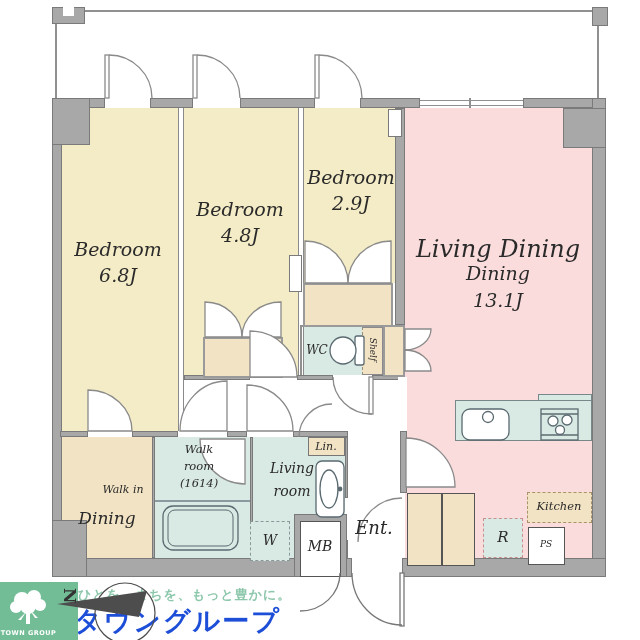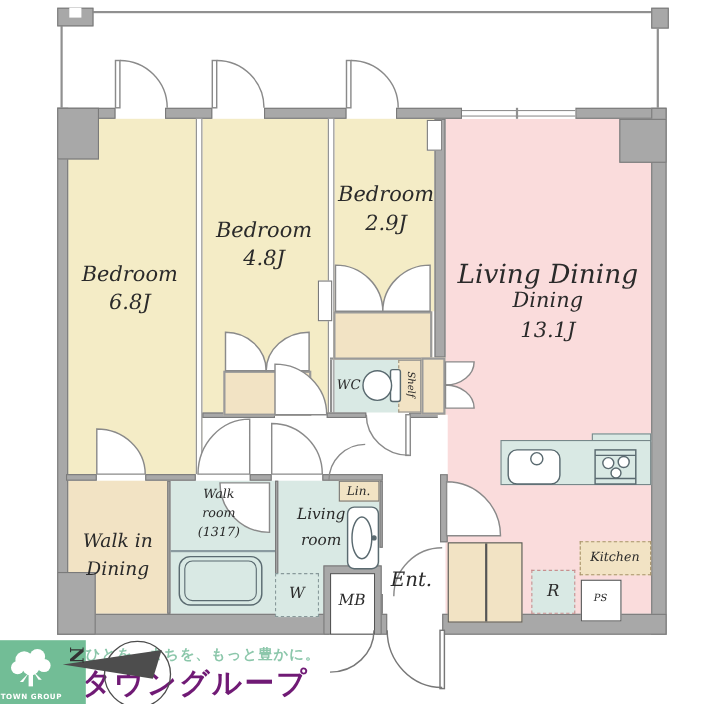--- a/index.html
+++ b/index.html
@@ -16,21 +16,21 @@
   .white{background:#ffffff;}
   .closet{position:absolute;background:#f2e3c4;border:2px solid #9a9a9a;box-sizing:border-box;}
   .cab{position:absolute;box-sizing:border-box;}
   .lbl{position:absolute;font-style:italic;color:#2a2a2a;white-space:nowrap;
        transform:translateX(-50%);text-align:center;line-height:1;}
   .pillar{position:absolute;background:#fff;border:1px solid #7a7a7a;box-sizing:border-box;}
   svg{position:absolute;left:0;top:0;}
   .brand-tagline{position:absolute;left:78px;top:586px;font-family:"DejaVu Sans","Liberation Sans",sans-serif;
        font-weight:bold;font-size:13px;letter-spacing:1px;color:#8cc7ab;}
   .brand-name{position:absolute;left:74px;top:603px;font-family:"DejaVu Sans","Liberation Sans",sans-serif;
-       font-weight:bold;font-size:27px;letter-spacing:2px;color:#701a75;}
+       font-weight:bold;font-size:27px;letter-spacing:2px;color:#1d4ed8;}
   .logo{position:absolute;left:0;top:582px;width:78px;height:58px;background:#72bd96;}
   .logo-text{position:absolute;left:0;bottom:3px;width:57px;text-align:center;color:#fff;
        font-family:"DejaVu Sans","Liberation Sans",sans-serif;font-weight:bold;font-size:6.5px;letter-spacing:.5px;}
 </style>
 </head>
 <body>
 
 <div id="canvas">
 
   <div class="floor cream" style="left:62px;top:108px;width:122px;height:323px;"></div>
@@ -195,25 +195,25 @@
 
   <div class="lbl" style="left:118px;top:240px;font-size:19px;">Bedroom</div>
   <div class="lbl" style="left:118px;top:266px;font-size:19px;">6.8J</div>
   <div class="lbl" style="left:240px;top:200px;font-size:19px;">Bedroom</div>
   <div class="lbl" style="left:240px;top:226px;font-size:19px;">4.8J</div>
   <div class="lbl" style="left:351px;top:168px;font-size:19px;">Bedroom</div>
   <div class="lbl" style="left:351px;top:194px;font-size:19px;">2.9J</div>
   <div class="lbl" style="left:498px;top:237px;font-size:24px;">Living Dining</div>
   <div class="lbl" style="left:498px;top:264px;font-size:19px;">Dining</div>
   <div class="lbl" style="left:498px;top:291px;font-size:19px;">13.1J</div>
-  <div class="lbl" style="left:107px;top:484px;font-size:17px;">Walk in</div>
+  <div class="lbl" style="left:123px;top:484px;font-size:11px;">Walk in</div>
   <div class="lbl" style="left:107px;top:510px;font-size:17px;">Dining</div>
   <div class="lbl" style="left:199px;top:444px;font-size:11.5px;">Walk</div>
   <div class="lbl" style="left:199px;top:461px;font-size:11.5px;">room</div>
-  <div class="lbl" style="left:199px;top:478px;font-size:11.5px;">(1317)</div>
+  <div class="lbl" style="left:199px;top:478px;font-size:11.5px;">(1614)</div>
   <div class="lbl" style="left:292px;top:461px;font-size:14px;">Living</div>
   <div class="lbl" style="left:292px;top:484px;font-size:14px;">room</div>
   <div class="lbl" style="left:317px;top:344px;font-size:12px;">WC</div>
   <div class="lbl" style="left:374px;top:519px;font-size:18px;">Ent.</div>
   <div class="lbl" style="left:372px;top:345px;font-size:9px;transform:translateX(-50%) rotate(90deg);">Shelf</div>
   <div class="lbl" style="left:326px;top:441px;font-size:11px;">Lin.</div>
   <div class="lbl" style="left:270px;top:533px;font-size:14px;">W</div>
   <div class="lbl" style="left:320px;top:539px;font-size:14px;">MB</div>
   <div class="lbl" style="left:503px;top:530px;font-size:15px;">R</div>
   <div class="lbl" style="left:559px;top:501px;font-size:11.5px;">Kitchen</div>

